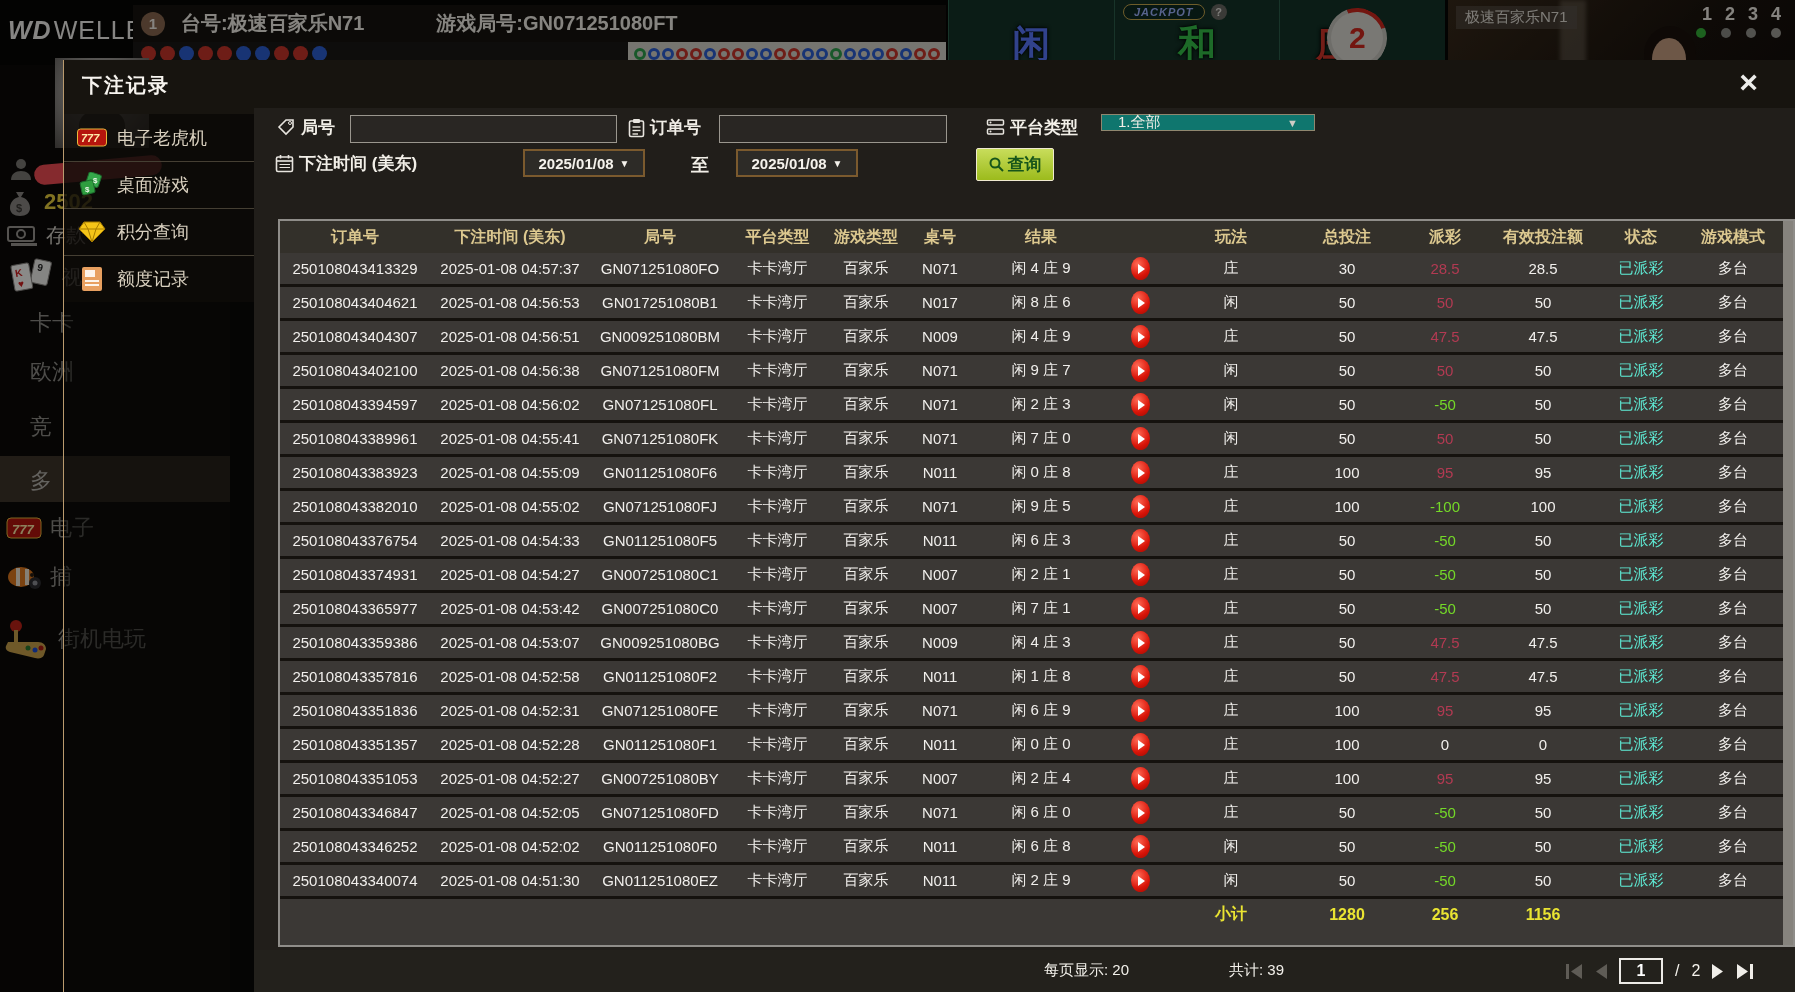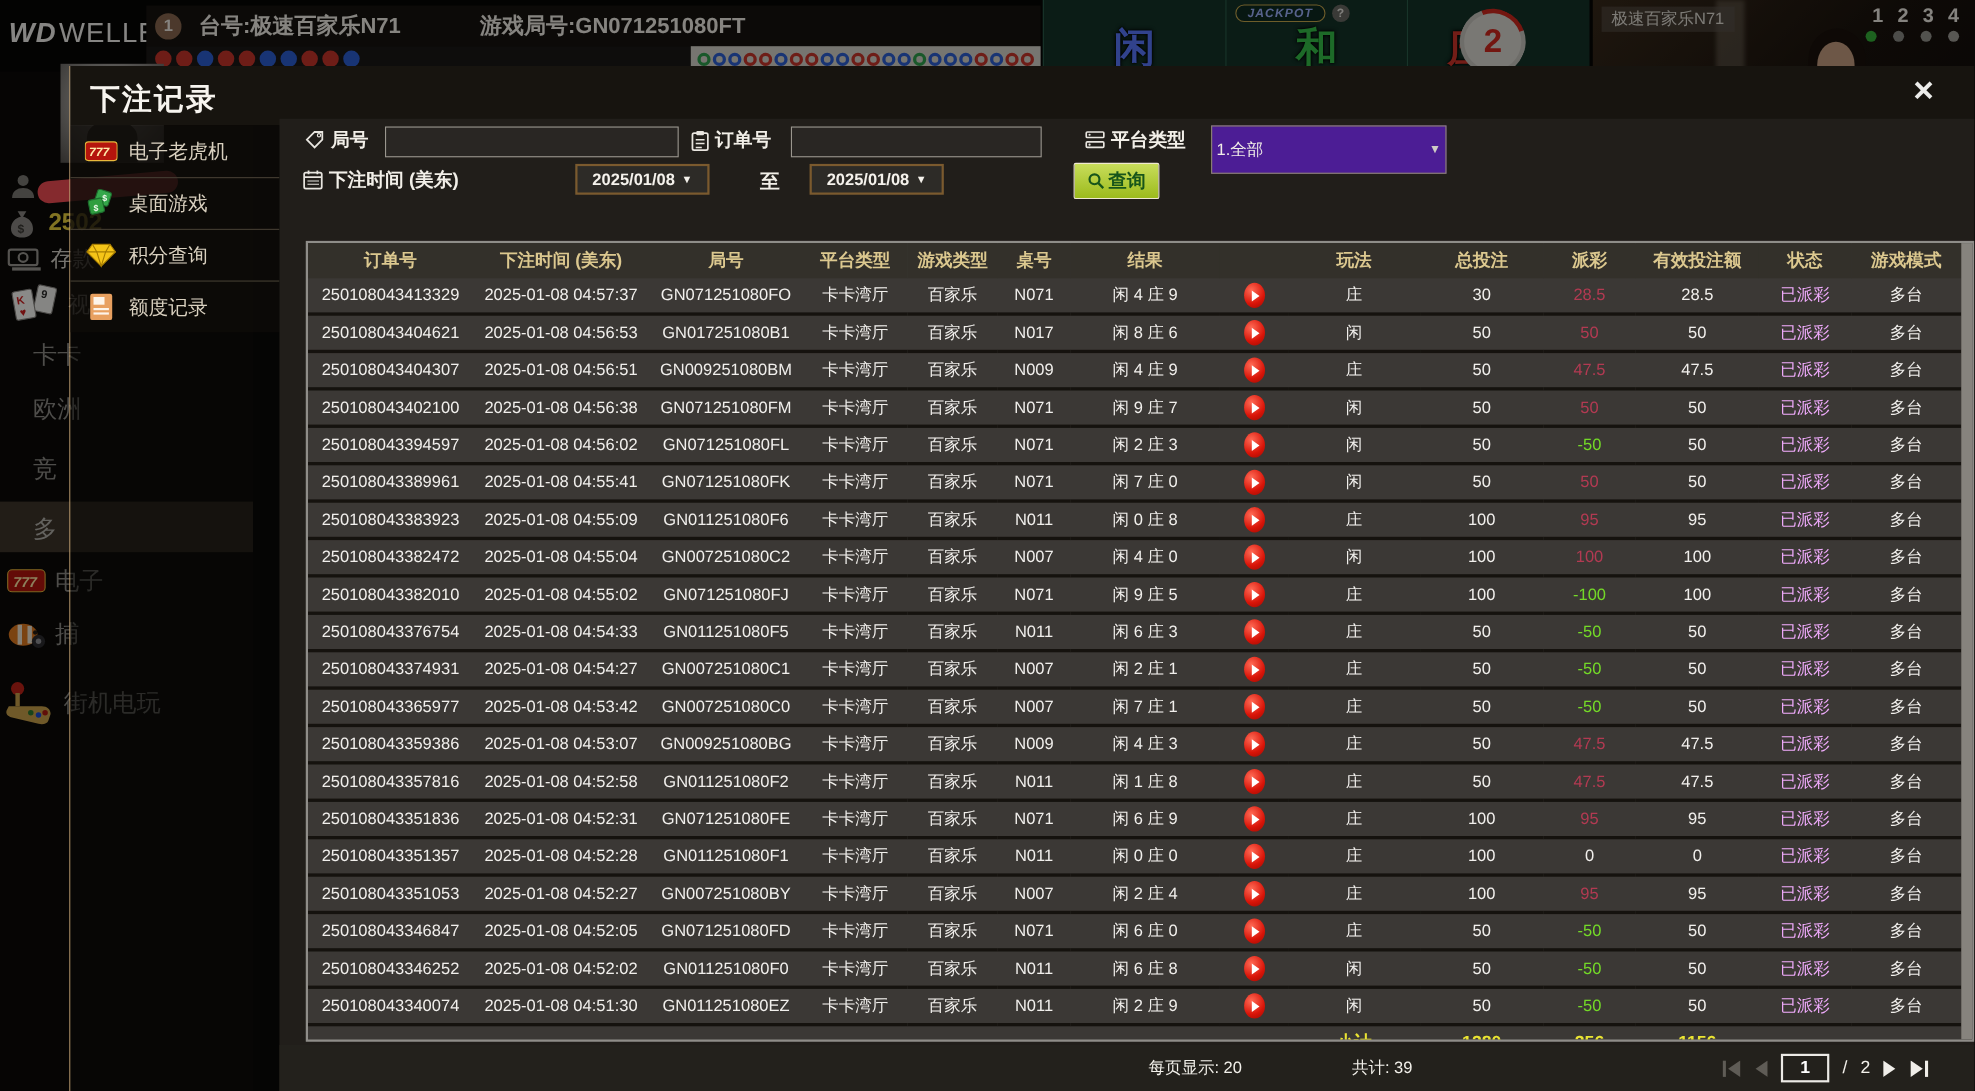--- a/index.html
+++ b/index.html
@@ -56,61 +56,61 @@
   .nav-balance{color:#ecd23e;font-weight:bold;font-size:22px;}
   .nav-text-light{color:#d6d2c9;font-size:20px;}
   .nav-hl{position:absolute;left:0;top:456px;width:230px;height:46px;background:#3f352a;}
 
   
   .scrim{position:absolute;left:0;top:0;width:1795px;height:992px;background:rgba(0,0,0,0.45);}
 
   
   .modal{position:absolute;left:63px;top:60px;width:1732px;height:932px;border-left:1px solid #b99a6e;}
   .m-top{position:absolute;left:0;top:0;width:100%;height:54px;background:#17140f;}
-  .m-title{position:absolute;left:18px;top:12px;color:#f7f4ef;font-size:27px;font-weight:600;letter-spacing:2px;}
+  .m-title{position:absolute;left:18px;top:12px;color:#f7f4ef;font-size:20px;font-weight:600;letter-spacing:2px;}
   .m-close{position:absolute;right:38px;top:6px;color:#ececea;font-size:32px;font-weight:bold;cursor:pointer;line-height:1;}
   .m-side{position:absolute;left:0;top:54px;width:190px;bottom:0;background:rgba(8,7,5,0.5);}
   .side-list{list-style:none;margin:0;padding:0;}
   .side-list li{position:relative;height:47px;display:flex;align-items:center;gap:10px;padding-left:13px;
     background:rgba(16,13,10,0.62);border-top:1px solid #453f33;color:#d9d0bf;font-size:18px;cursor:pointer;box-sizing:border-box;}
   .side-list li:first-child{border-top:none;}
   .side-list li.active{background:linear-gradient(180deg,#eedfb9 0%,#cbb385 55%,#a98c5b 100%);
     color:#191106;font-weight:bold;}
   .side-list li.active:after{content:"";position:absolute;right:-15px;top:0;width:0;height:0;
     border-top:23px solid transparent;border-bottom:24px solid transparent;border-left:15px solid #c2a878;}
   .s-ico{width:30px;height:28px;flex:0 0 30px;display:flex;align-items:center;justify-content:center;}
 
   .m-content{position:absolute;left:190px;top:48px;right:0;bottom:0;background:#211e1a;}
 
   
   .f-label{position:absolute;color:#f2efe8;font-size:17px;font-weight:bold;white-space:nowrap;display:flex;align-items:center;gap:5px;}
   .f-input{position:absolute;height:26px;background:#292623;border:1px solid #9a968e;color:#efece6;font-size:15px;padding:0 6px;box-sizing:content-box;}
-  .f-select{position:absolute;height:44px;background:#4c1d95;border:1px solid #8f876f;color:#f1eee7;font-size:15px;
-    display:flex;align-items:center;padding:0 4px;cursor:pointer;box-sizing:border-box;}
+  .f-select{position:absolute;height:17px;background:#0f766e;border:1px solid #8f876f;color:#f1eee7;font-size:15px;
+    display:flex;align-items:center;padding:0 16px;cursor:pointer;box-sizing:border-box;}
   .f-select .car{margin-left:auto;font-size:11px;color:#cfccc5;}
   .f-date{position:absolute;height:28px;width:122px;background:#2d2b27;border:2px solid #7b5a2e;color:#f5f2ec;
     font-size:15px;font-weight:bold;display:flex;align-items:center;justify-content:center;gap:6px;cursor:pointer;box-sizing:border-box;}
   .f-date .car{font-size:10px;}
   .zhi{position:absolute;color:#f2efe8;font-size:18px;font-weight:bold;}
   .btn-query{position:absolute;width:76px;height:31px;background:linear-gradient(180deg,#c8dd5b,#9cbb1c);
     border:1px solid #efe9cf;border-radius:2px;color:#17551a;font-size:17px;font-weight:bold;
     display:flex;align-items:center;justify-content:center;gap:4px;cursor:pointer;}
 
   
   .tbl-wrap{position:absolute;left:24px;top:111px;width:1517px;height:728px;border:2px solid #8f8d89;
     background:#3b3835;box-sizing:border-box;overflow:hidden;}
   .scroll-track{position:absolute;right:0;top:0;bottom:0;width:10px;background:#86837d;}
   table{border-collapse:collapse;table-layout:fixed;width:1503px;}
   thead th{height:30px;background:#33302a;color:#dcc88f;font-size:16px;font-weight:bold;text-align:center;white-space:nowrap;}
   tbody td{height:29px;border-top:3px solid #15120e;color:#f1efec;font-size:15px;text-align:center;
     white-space:nowrap;overflow:hidden;}
   tbody tr:first-child td{border-top:none;}
   td.pos{color:#b23a52;}
   td.neg{color:#74d928;}
-  td.status{color:#f0abfc;margin-top:36px;}
+  td.status{color:#5eead4;margin-top:36px;}
   tr.sum td{color:#eae432;font-weight:bold;font-size:16px;}
   .play{display:inline-block;width:19px;height:23px;border-radius:50%;
     background:radial-gradient(circle at 35% 30%,#ff6a55,#d91408 60%,#9c0b02);position:relative;vertical-align:middle;cursor:pointer;}
   .play:before{content:"";position:absolute;left:7px;top:7px;width:0;height:0;
     border-top:5px solid transparent;border-bottom:5px solid transparent;border-left:7px solid #fff;}
 
   
   .pag{position:absolute;left:0;right:0;bottom:0;height:42px;background:#23211c;}
   .pag-text{position:absolute;top:11px;color:#f2f0ea;font-size:15px;}
   .pager{position:absolute;left:1312px;top:8px;display:flex;align-items:center;gap:12px;}
@@ -562,36 +562,20 @@
                 <td>闲 0 庄 8</td>
                 <td><span class="play"></span></td>
                 <td>庄</td>
                 <td>100</td>
                 <td class="pos">95</td>
                 <td>95</td>
                 <td class="status">已派彩</td>
                 <td>多台</td>
               </tr>
               <tr>
-                <td>250108043382472</td>
-                <td>2025-01-08 04:55:04</td>
-                <td>GN007251080C2</td>
-                <td>卡卡湾厅</td>
-                <td>百家乐</td>
-                <td>N007</td>
-                <td>闲 4 庄 0</td>
-                <td><span class="play"></span></td>
-                <td>闲</td>
-                <td>100</td>
-                <td class="pos">100</td>
-                <td>100</td>
-                <td class="status">已派彩</td>
-                <td>多台</td>
-              </tr>
-              <tr>
                 <td>250108043382010</td>
                 <td>2025-01-08 04:55:02</td>
                 <td>GN071251080FJ</td>
                 <td>卡卡湾厅</td>
                 <td>百家乐</td>
                 <td>N071</td>
                 <td>闲 9 庄 5</td>
                 <td><span class="play"></span></td>
                 <td>庄</td>
                 <td>100</td>

